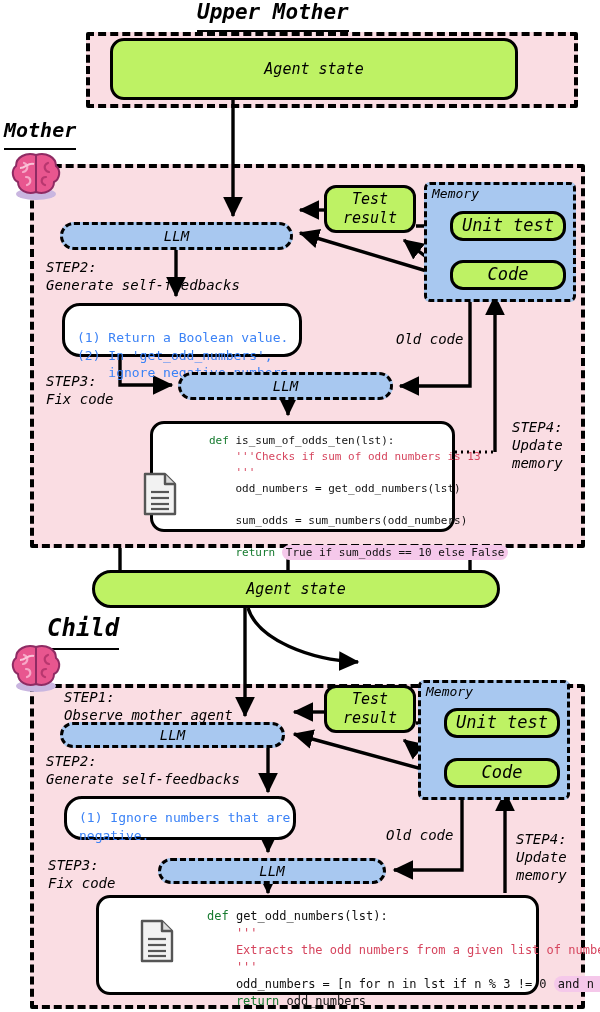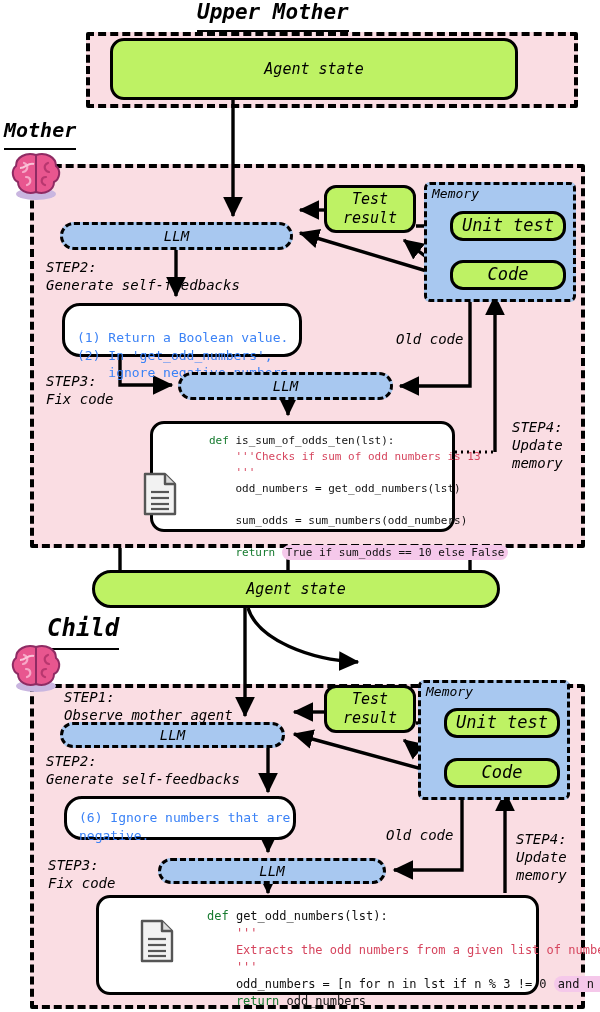--- a/index.html
+++ b/index.html
@@ -294,21 +294,21 @@
   <div class="wbox testresult" id="box-test-result-c">
     <span>Test</span>
     <span>result</span>
   </div>
 
   <div class="membox" id="mem-child"></div>
   <div class="mem-label" id="mem-label-c">Memory</div>
   <div class="wbox memitem" id="box-unit-test-c">Unit test</div>
   <div class="wbox memitem" id="box-code-c">Code</div>
 
-  <div class="fbox" id="fb-child">(6) Ignore numbers that are
+  <div class="fbox" id="fb-child">(1) Ignore numbers that are
 negative.</div>
 
   <div class="step" id="step3-c">STEP3:
 Fix code</div>
   <div class="llm" id="llm-c3">LLM</div>
   <div class="step" id="oldcode-c">Old code</div>
   <div class="step" id="step4-c">STEP4:
 Update
 memory</div>
 

